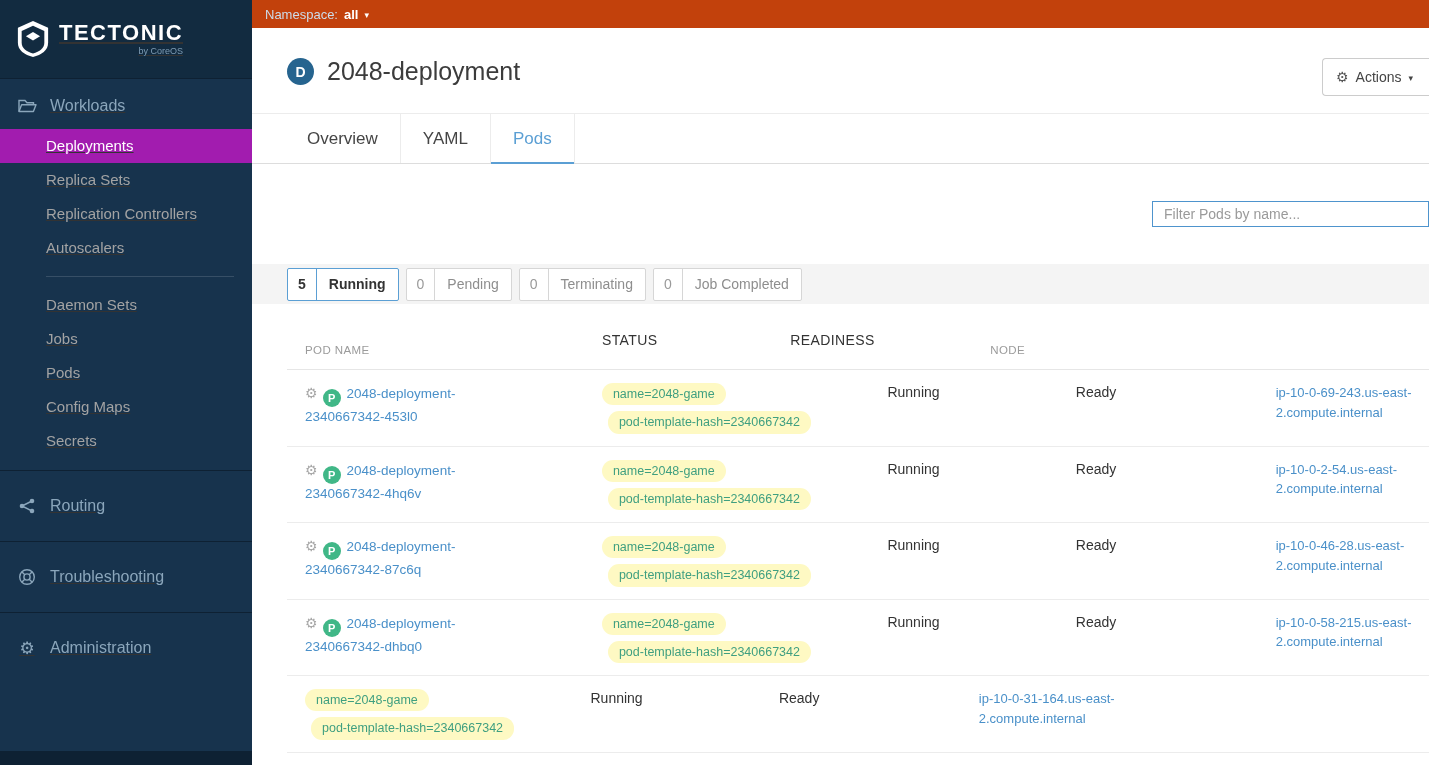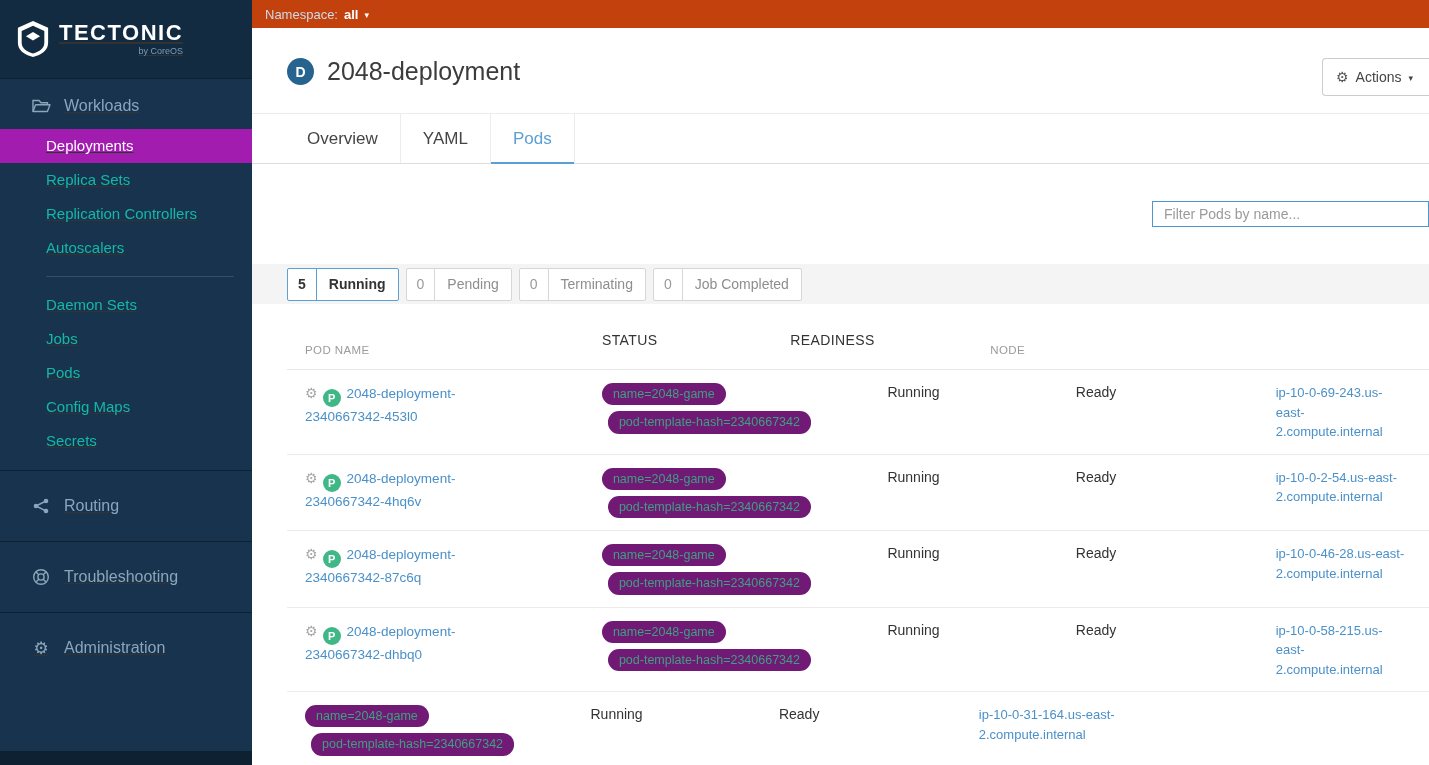--- a/index.html
+++ b/index.html
@@ -10,24 +10,24 @@
   
   .sidebar { width:252px; flex:0 0 252px; background:#17334d; display:flex; flex-direction:column;text-decoration:underline; }
   .logo { background:#122b40; padding:19px 16px; display:flex; align-items:center; gap:9px; }
   .logo-shield { width:34px; height:40px; flex:0 0 auto; }
   .logo-text { display:flex; flex-direction:column; line-height:1; }
   .logo-title { font-size:22px; font-weight:bold; color:#fff; letter-spacing:1.5px; }
   .logo-sub { font-size:9px; color:#7e9cb4; align-self:flex-end; margin-top:3px; }
 
   .nav-section { border-top:1px solid #0e2133; padding:10px 0 12px; }
   .nav-section.collapsed { padding:18px 0; }
-  .section-header { display:flex; align-items:center; gap:13px; padding:8px 31px; font-size:16px; color:#8ba6bb; cursor:pointer; }
+  .section-header { display:flex; align-items:center; gap:13px; padding:8px 17px; font-size:16px; color:#8ba6bb; cursor:pointer; }
   .section-header .icon { width:20px; height:18px; display:flex; align-items:center; justify-content:center; color:#8ba6bb; font-size:17px; line-height:1; }
   .nav-items { list-style:none; margin-top:6px; }
-  .nav-item { padding:8px 16px 8px 46px; font-size:15px; line-height:18px; color:#14b8a6; cursor:pointer; }
+  .nav-item { padding:8px 16px 8px 46px; font-size:15px; line-height:18px; color:#a3a3a3; cursor:pointer; }
   .nav-item.active { background:#a21caf; color:#fff; }
   .nav-divider { height:1px; background:rgba(255,255,255,0.14); margin:11px 18px 11px 46px; }
   .sidebar-footer { margin-top:auto; background:#0e2133; min-height:14px; }
 
   
   .main { flex:1; min-width:0; display:flex; flex-direction:column; background:#fff; }
   .ns-bar { flex:0 0 28px; background:#c2410c; color:#fff; display:flex; align-items:center; gap:6px; padding:0 13px; font-size:13px; cursor:pointer; }
   .ns-label { color:#cddcea; }
   .ns-value { font-weight:bold; }
   .caret { font-size:9px; position:relative; top:1px; }
@@ -59,28 +59,28 @@
 
   
   .pod-table { margin:27px 0 0 35px; }
   .t-header { display:flex; border-bottom:1px solid #e6e6e6; }
   .t-cell { padding:0 18px; }
   .th { font-size:11.5px; color:#9b9b9b; letter-spacing:0.4px; padding:13px 18px; }
   .c-name { flex:0 0 26%; }
   .c-labels { flex:0 0 25%; }
   .c-status { flex:0 0 16.5%; }
   .c-readiness { flex:0 0 17.5%; }
-  .c-node { flex:1; padding-right:24px; }
+  .c-node { flex:1; padding-right:16px; }
   .t-row { display:flex; border-bottom:1px solid #ececec; padding:13px 0 12px; min-height:70px; align-items:flex-start; }
   .name-inner { max-width:175px; font-size:13.5px; line-height:1.5; }
   .row-gear { color:#a8a8a8; font-size:14px; margin-right:5px; cursor:pointer; }
   .p-badge { display:inline-flex; width:18px; height:18px; border-radius:50%; background:#40b787; color:#fff; font-size:11px; font-weight:bold; align-items:center; justify-content:center; vertical-align:-4px; margin-right:6px; }
   .pod-link { color:#4a90c9; text-decoration:none; cursor:pointer; }
   .c-labels { display:flex; flex-direction:column; align-items:flex-start; gap:6px; }
-  .pill { background:#701a75; border-radius:11px; padding:3px 11px; font-size:12.5px; color:#3f9f80; line-height:1.3; white-space:nowrap; cursor:pointer; }
+  .pill { background:#fef9c3; border-radius:11px; padding:3px 11px; font-size:12.5px; color:#3f9f80; line-height:1.3; white-space:nowrap; cursor:pointer; }
   .c-labels .pill + .pill { margin-left:6px; }
   .c-status, .c-readiness { font-size:14px; color:#333; padding-top:1px; }
   .node-link { color:#4a90c9; font-size:13px; line-height:1.5; text-decoration:none; display:inline-block; max-width:155px; cursor:pointer; }
 </style>
 </head>
 <body>
 
 <div class="app">
 
   <aside class="sidebar">

